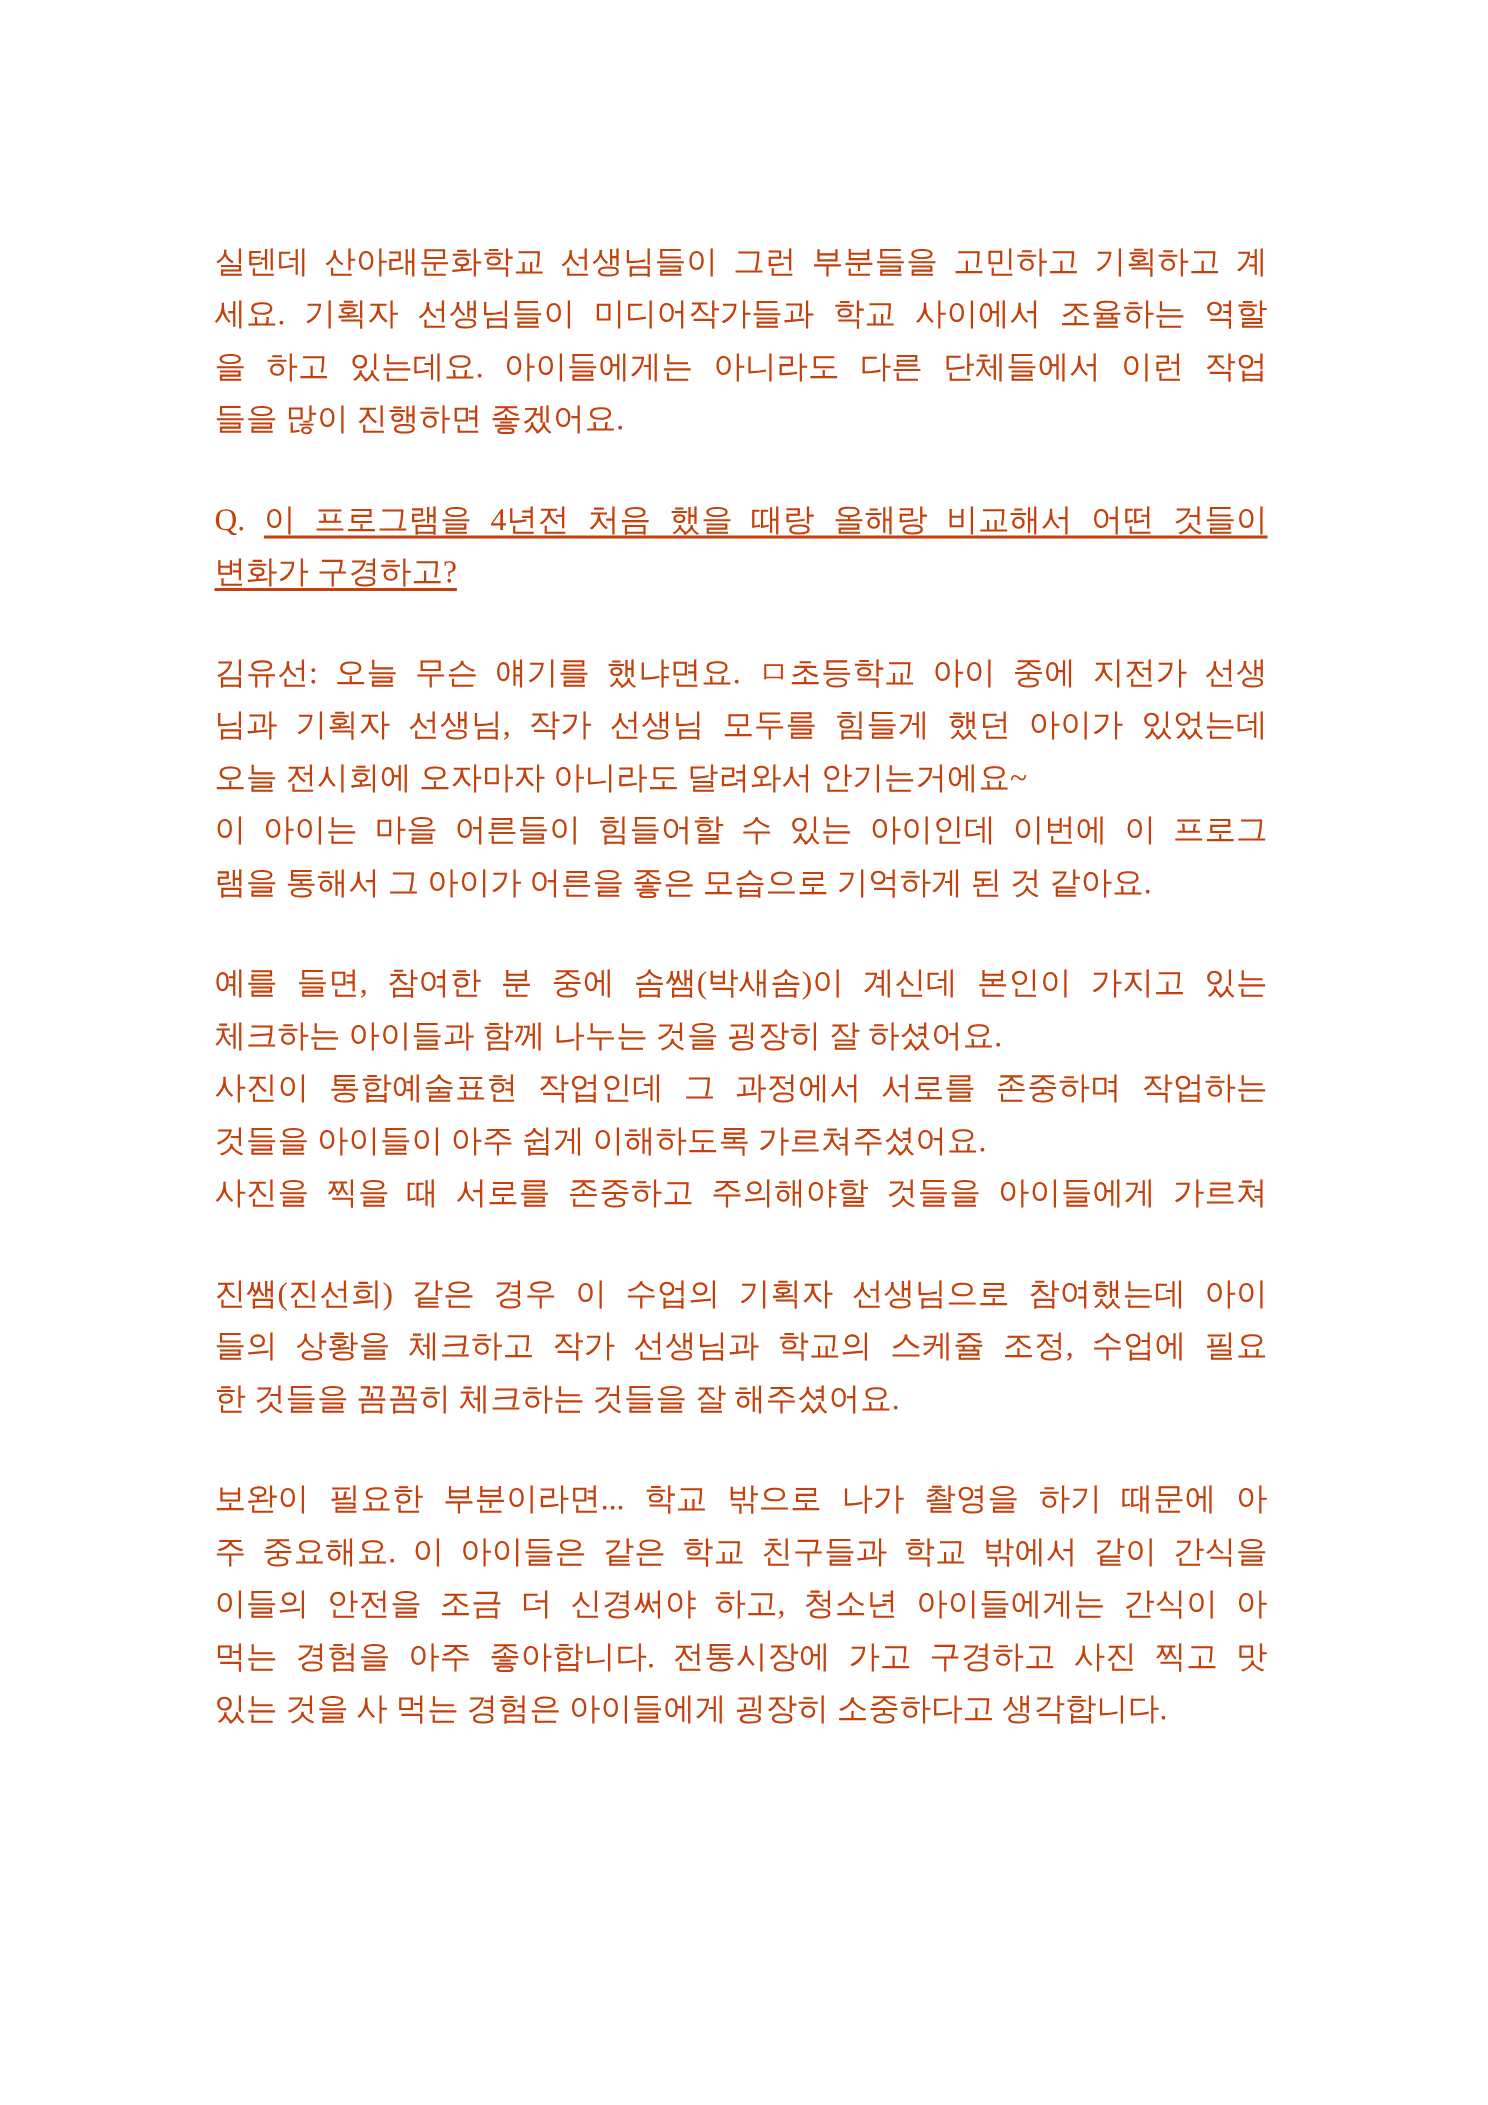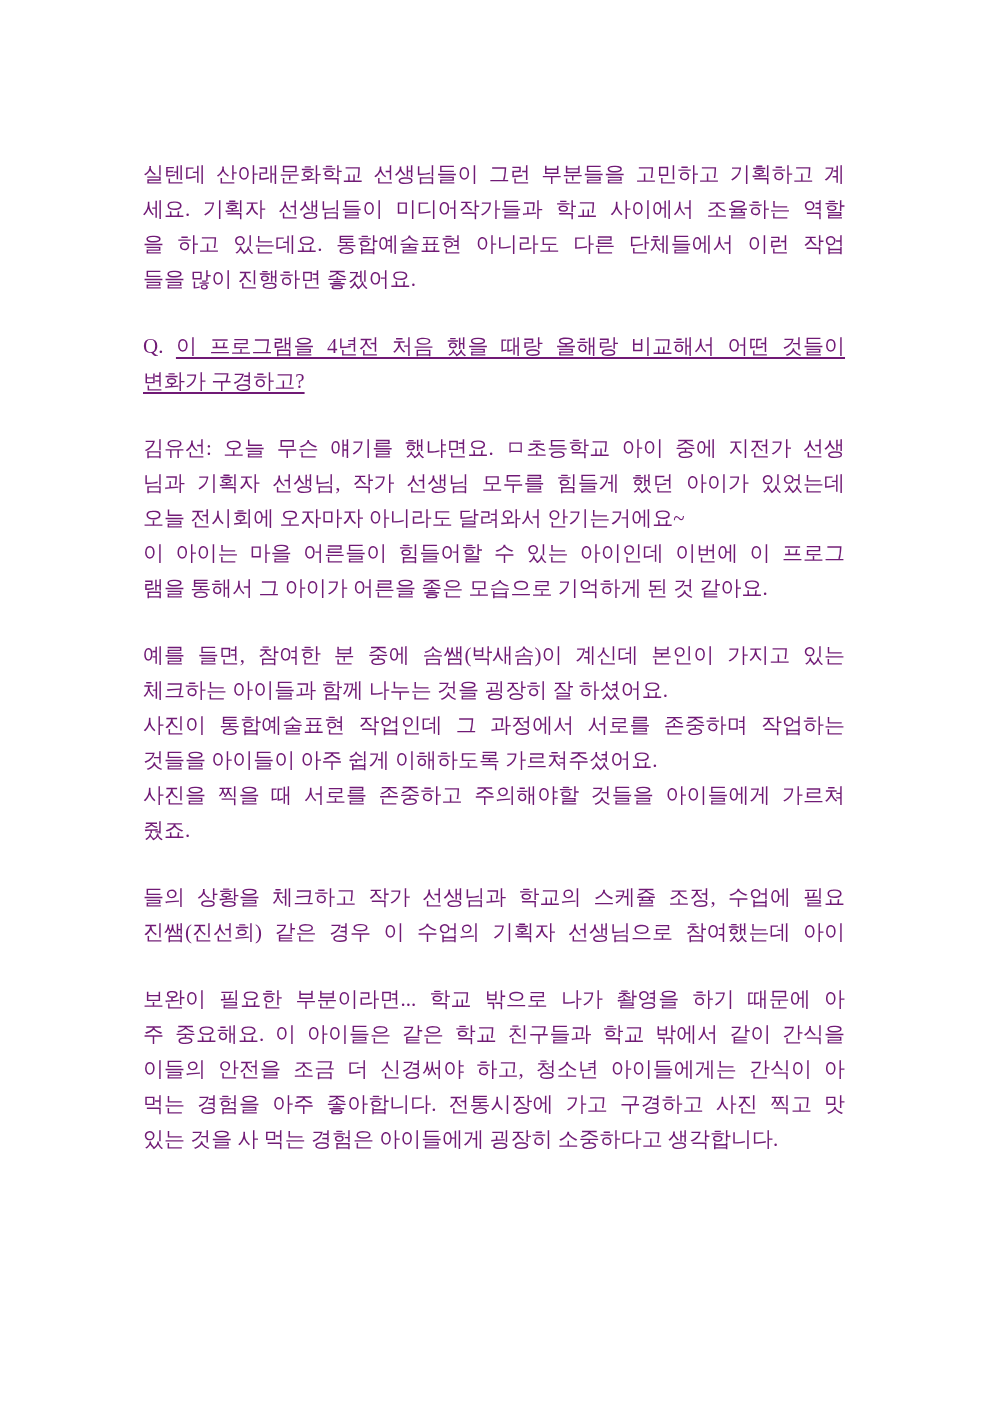--- a/index.html
+++ b/index.html
@@ -35,50 +35,50 @@
   }
   .ul {
     text-decoration: underline;
     text-decoration-thickness: 2px;
     text-underline-offset: 4px;
   }
 </style>
 </head>
 <body>
 
-<div class="page" style="background: rgb(255, 255, 255); color: #701a75;">
+<div class="page" style="background: rgb(255, 255, 255); color: #c2410c;">
   <div>
       <div class="para">
         <div class="line fill"><span>실텐데 산아래문화학교 선생님들이 그런 부분들을 고민하고 기획하고 계</span></div>
         <div class="line fill"><span>세요. 기획자 선생님들이 미디어작가들과 학교 사이에서 조율하는 역할</span></div>
-        <div class="line fill"><span>을 하고 있는데요. 통합예술표현 아니라도 다른 단체들에서 이런 작업</span></div>
+        <div class="line fill"><span>을 하고 있는데요. 아이들에게는 아니라도 다른 단체들에서 이런 작업</span></div>
         <div class="line"><span>들을 많이 진행하면 좋겠어요.</span></div>
       </div>
       <div class="para">
         <div class="line fill"><span>Q.</span> <span class="ul">이 프로그램을 4년전 처음 했을 때랑 올해랑 비교해서 어떤 것들이</span></div>
         <div class="line"><span class="ul">변화가 구경하고?</span></div>
       </div>
       <div class="para">
         <div class="line fill"><span>김유선: 오늘 무슨 얘기를 했냐면요. ㅁ초등학교 아이 중에 지전가 선생</span></div>
         <div class="line fill"><span>님과 기획자 선생님, 작가 선생님 모두를 힘들게 했던 아이가 있었는데</span></div>
         <div class="line"><span>오늘 전시회에 오자마자 아니라도 달려와서 안기는거에요~</span></div>
         <div class="line fill"><span>이 아이는 마을 어른들이 힘들어할 수 있는 아이인데 이번에 이 프로그</span></div>
         <div class="line"><span>램을 통해서 그 아이가 어른을 좋은 모습으로 기억하게 된 것 같아요.</span></div>
       </div>
       <div class="para">
         <div class="line fill"><span>예를 들면, 참여한 분 중에 솜쌤(박새솜)이 계신데 본인이 가지고 있는</span></div>
         <div class="line"><span>체크하는 아이들과 함께 나누는 것을 굉장히 잘 하셨어요.</span></div>
         <div class="line fill"><span>사진이 통합예술표현 작업인데 그 과정에서 서로를 존중하며 작업하는</span></div>
         <div class="line"><span>것들을 아이들이 아주 쉽게 이해하도록 가르쳐주셨어요.</span></div>
         <div class="line fill"><span>사진을 찍을 때 서로를 존중하고 주의해야할 것들을 아이들에게 가르쳐</span></div>
-        <div class="line"><span>줬죠.</span></div>
       </div>
       <div class="para">
+        <div class="line fill"><span>진쌤(진선희) 같은 경우 이 수업의 기획자 선생님으로 참여했는데 아이</span></div>
         <div class="line fill"><span>들의 상황을 체크하고 작가 선생님과 학교의 스케쥴 조정, 수업에 필요</span></div>
-        <div class="line fill"><span>진쌤(진선희) 같은 경우 이 수업의 기획자 선생님으로 참여했는데 아이</span></div>
+        <div class="line"><span>한 것들을 꼼꼼히 체크하는 것들을 잘 해주셨어요.</span></div>
       </div>
       <div class="para">
         <div class="line fill"><span>보완이 필요한 부분이라면...  학교 밖으로 나가 촬영을 하기 때문에 아</span></div>
         <div class="line fill"><span>주 중요해요. 이 아이들은 같은 학교 친구들과 학교 밖에서 같이 간식을</span></div>
         <div class="line fill"><span>이들의 안전을 조금 더 신경써야 하고, 청소년 아이들에게는 간식이 아</span></div>
         <div class="line fill"><span>먹는 경험을 아주 좋아합니다. 전통시장에 가고 구경하고 사진 찍고 맛</span></div>
         <div class="line"><span>있는 것을 사 먹는 경험은 아이들에게 굉장히 소중하다고 생각합니다.</span></div>
       </div>
     </div>
 </div>

